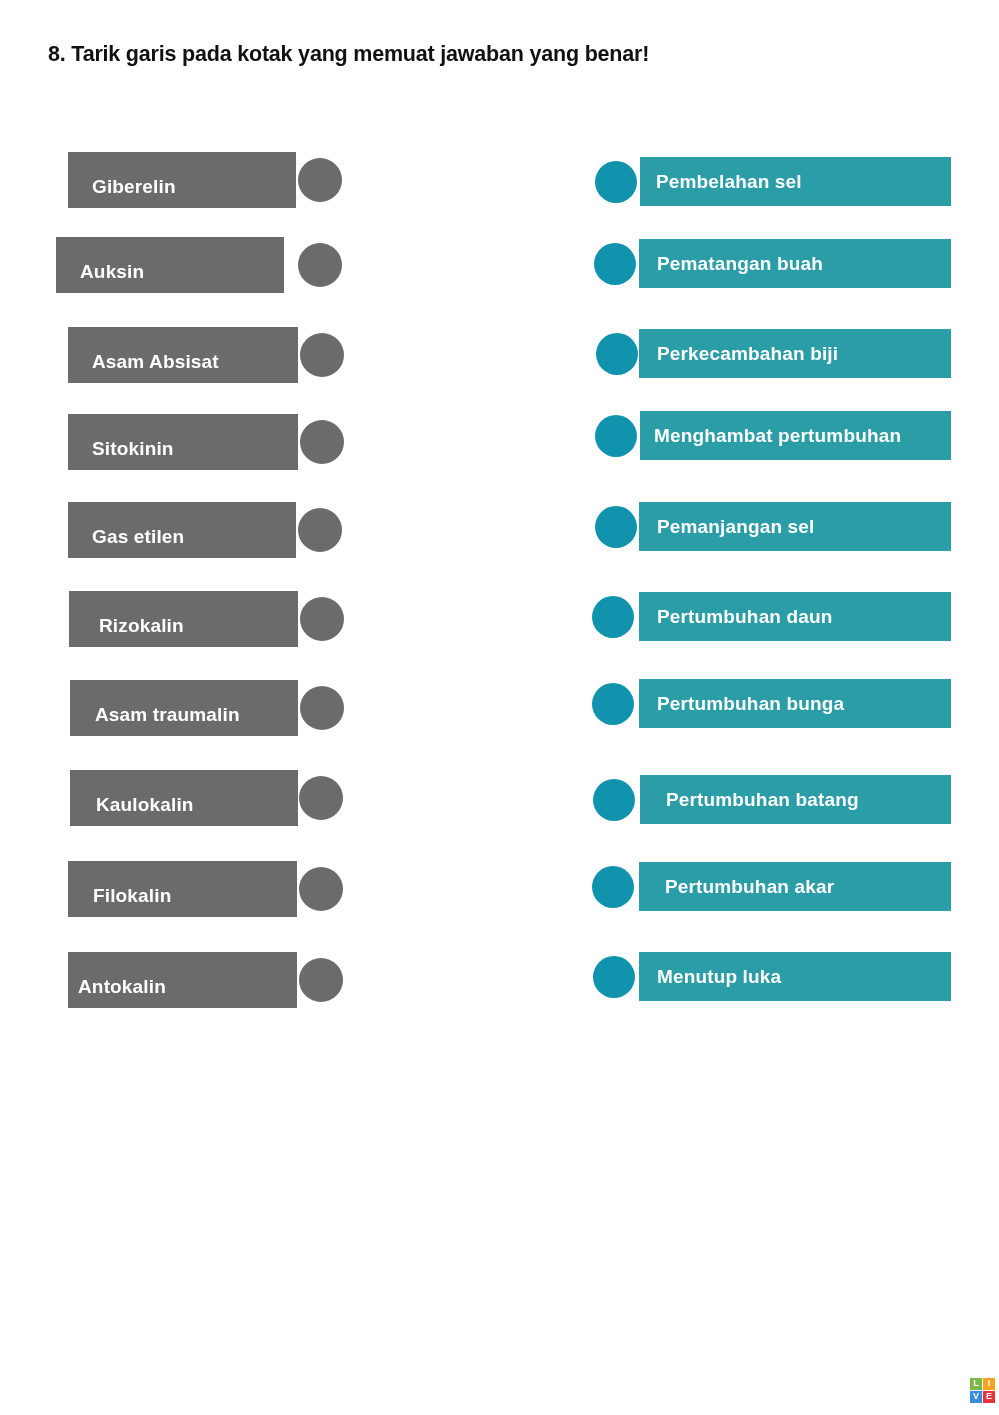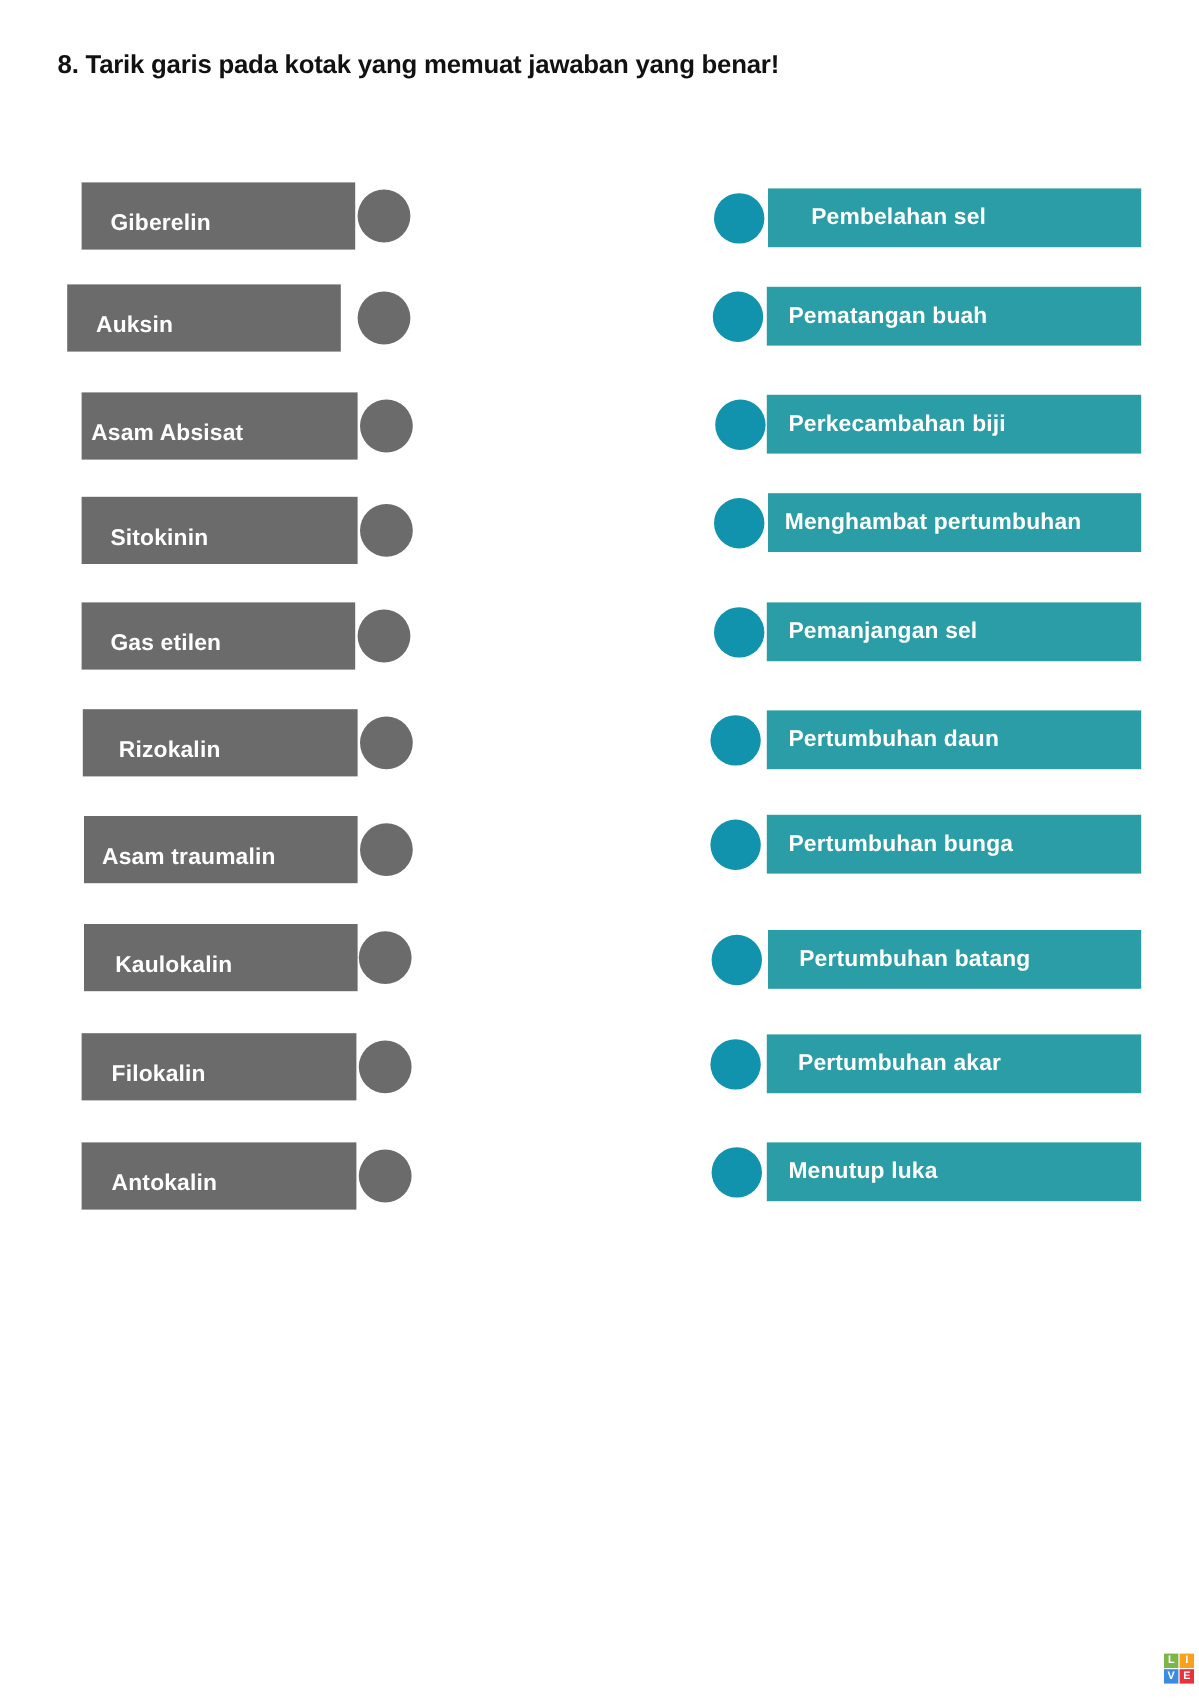--- a/index.html
+++ b/index.html
@@ -144,21 +144,21 @@
         </div>
         <div class="dot" style="left: 298px;"></div>
       </div>
       <div class="match-row left-row" style="left: 0px; top: 237px;">
         <div class="term-box" style="left: 56px; width: 228px; padding-left: 24px;">
           <span class="term-label">Auksin</span>
         </div>
         <div class="dot" style="left: 298px;"></div>
       </div>
       <div class="match-row left-row" style="left: 0px; top: 327px;">
-        <div class="term-box" style="left: 68px; width: 230px; padding-left: 8px;">
+        <div class="term-box" style="left: 68px; width: 230px; padding-left: 24px;">
           <span class="term-label">Asam Absisat</span>
         </div>
         <div class="dot" style="left: 300px;"></div>
       </div>
       <div class="match-row left-row" style="left: 0px; top: 414px;">
         <div class="term-box" style="left: 68px; width: 230px; padding-left: 24px;">
           <span class="term-label">Sitokinin</span>
         </div>
         <div class="dot" style="left: 300px;"></div>
       </div>
@@ -168,48 +168,48 @@
         </div>
         <div class="dot" style="left: 298px;"></div>
       </div>
       <div class="match-row left-row" style="left: 0px; top: 591px;">
         <div class="term-box" style="left: 69px; width: 229px; padding-left: 30px;">
           <span class="term-label">Rizokalin</span>
         </div>
         <div class="dot" style="left: 300px;"></div>
       </div>
       <div class="match-row left-row" style="left: 0px; top: 680px;">
-        <div class="term-box" style="left: 70px; width: 228px; padding-left: 15px;">
+        <div class="term-box" style="left: 70px; width: 228px; padding-left: 25px;">
           <span class="term-label">Asam traumalin</span>
         </div>
         <div class="dot" style="left: 300px;"></div>
       </div>
       <div class="match-row left-row" style="left: 0px; top: 770px;">
         <div class="term-box" style="left: 70px; width: 228px; padding-left: 26px;">
           <span class="term-label">Kaulokalin</span>
         </div>
         <div class="dot" style="left: 299px;"></div>
       </div>
       <div class="match-row left-row" style="left: 0px; top: 861px;">
         <div class="term-box" style="left: 68px; width: 229px; padding-left: 25px;">
           <span class="term-label">Filokalin</span>
         </div>
         <div class="dot" style="left: 299px;"></div>
       </div>
       <div class="match-row left-row" style="left: 0px; top: 952px;">
-        <div class="term-box" style="left: 68px; width: 229px; padding-left: 25px;">
+        <div class="term-box" style="left: 68px; width: 229px; padding-left: 10px;">
           <span class="term-label">Antokalin</span>
         </div>
         <div class="dot" style="left: 299px;"></div>
       </div>
     </div>
   <div id="right-column">
       <div class="match-row right-row" style="left: 0px; top: 157px;">
         <div class="dot" style="left: 595px;"></div>
-        <div class="answer-box" style="left: 640px; width: 311px; padding-left: 36px;">
+        <div class="answer-box" style="left: 640px; width: 311px; padding-left: 16px;">
           <span class="answer-label">Pembelahan sel</span>
         </div>
       </div>
       <div class="match-row right-row" style="left: 0px; top: 239px;">
         <div class="dot" style="left: 594px;"></div>
         <div class="answer-box" style="left: 639px; width: 312px; padding-left: 18px;">
           <span class="answer-label">Pematangan buah</span>
         </div>
       </div>
       <div class="match-row right-row" style="left: 0px; top: 329px;">

